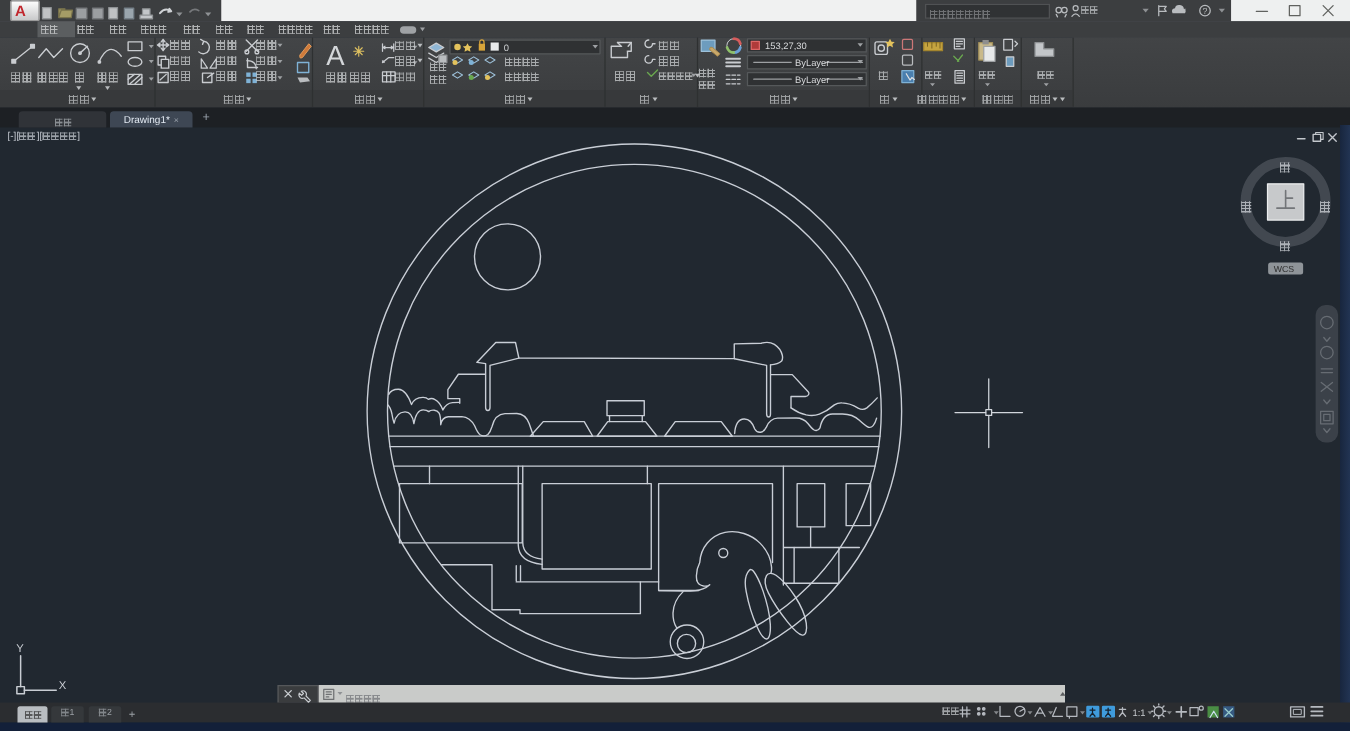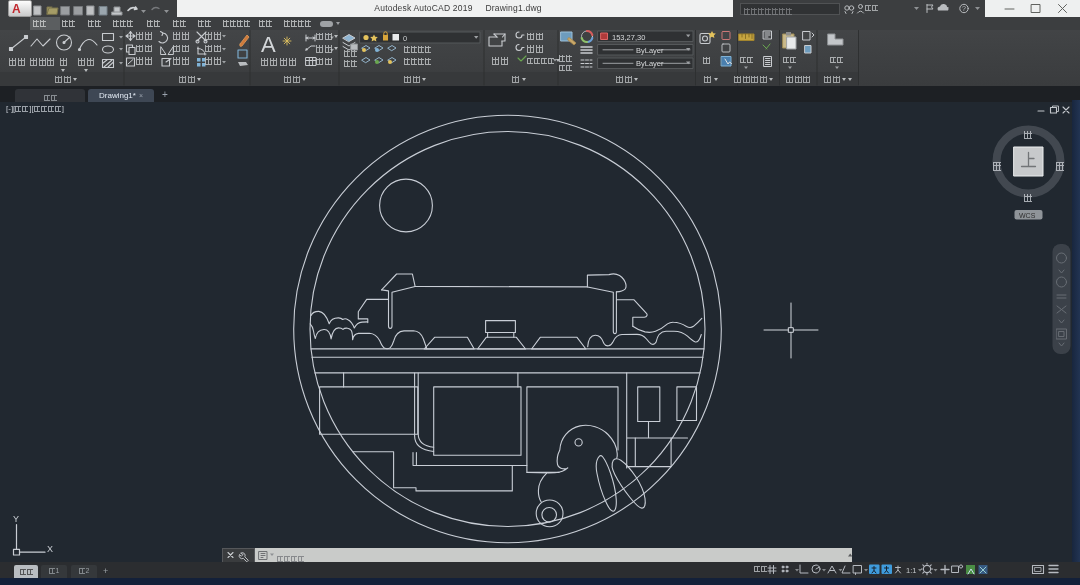--- a/index.html
+++ b/index.html
@@ -97,21 +97,20 @@
 
   <g stroke="#d2d6dc" stroke-width="1">
     <path d="M764,330 H788.5 M793.5,330 H818 M791,303 V327.5 M791,332.5 V358"></path>
     <rect x="788.7" y="327.7" width="4.6" height="4.6"></rect>
   </g>
   </svg>
 
   <div id="title" class="abs"></div>
   <div id="qat" class="abs"></div>
   <div id="abtn" class="abs">A</div>
-  <div id="ttext" class="abs">Autodesk AutoCAD 2019&nbsp;&nbsp;&nbsp;&nbsp;&nbsp;Drawing1.dwg</div>
   <div id="srch" class="abs"></div>
   <div id="sbox" class="abs" style="color:#85878a;font-size:0;padding-top:3px"><span class="z s"></span><span class="z s"></span><span class="z s"></span><span class="z s"></span><span class="z s"></span><span class="z s"></span><span class="z s"></span></div>
   <div id="wbtns" class="abs"></div>
   <div id="tabs" class="abs">
       <div id="tabact"></div>
     </div>
   <div id="ribbon" class="abs"></div>
   <div class="abs" style="left:0;top:72px;width:858px;height:14px;background:#37393b"></div>
   <div id="ribend" class="abs"></div>
   <div id="ftabs" class="abs"></div>

